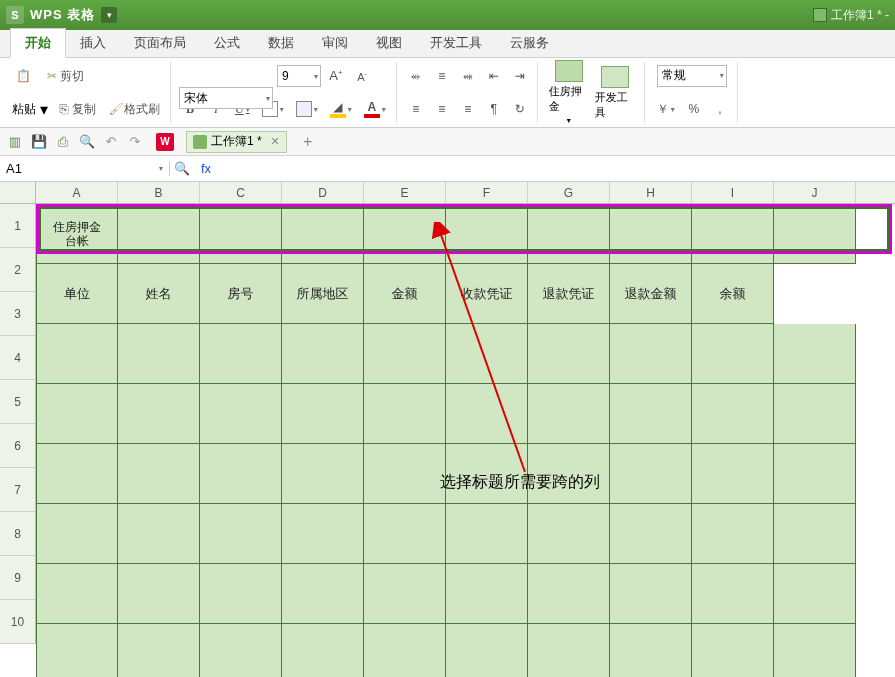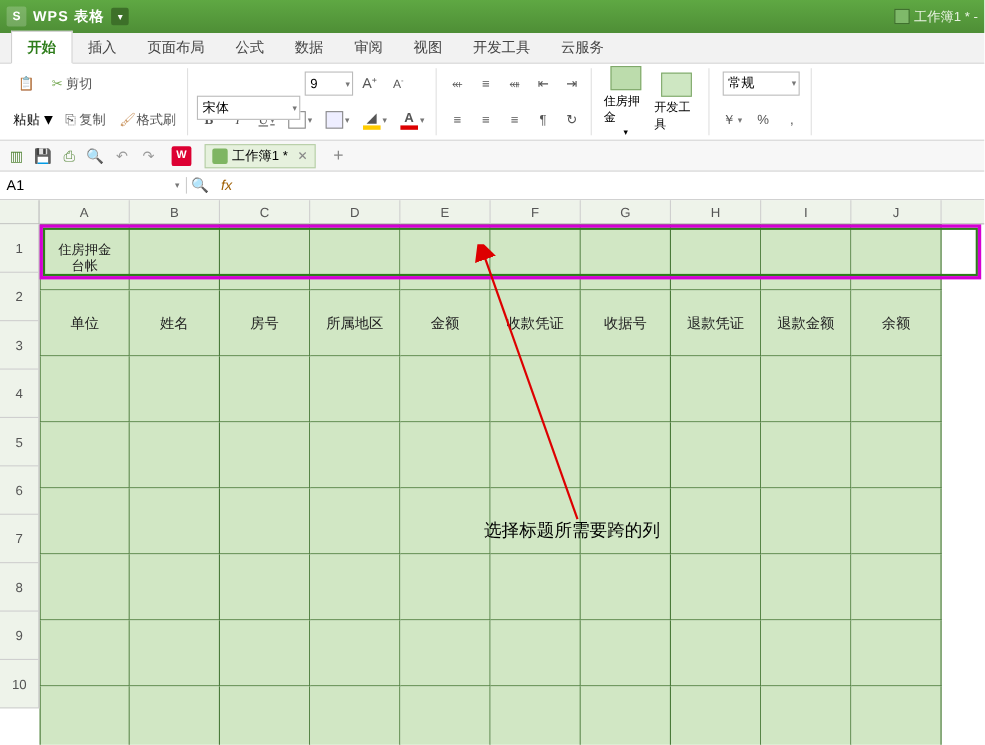--- a/index.html
+++ b/index.html
@@ -48,21 +48,21 @@
 .qat .tabdoc .tic { width:14px; height:14px; background:#7fb563; margin-right:4px; border-radius:2px;}
 .qat .tabdoc .close { position:absolute; right:6px; font-size:11px; color:#888; cursor:pointer;}
 .qat .wps-ic { width:18px; height:18px; background:#d03; color:#fff; font-size:10px; font-weight:bold; display:flex; align-items:center; justify-content:center; border-radius:2px; margin-left:6px;}
 .qat .plus { width:18px; height:18px; font-size:16px; color:#888; display:flex; align-items:center; justify-content:center; cursor:pointer; margin-left:6px;}
 
 
 .fbar { height:26px; display:flex; align-items:center; border-bottom:1px solid #ccc; font-size:13px;}
 .fbar .namebox { width:170px; border-right:1px solid #ccc; padding:0 6px; display:flex; align-items:center; justify-content:space-between;}
 .fbar .namebox .arr { font-size:8px; color:#777;}
 .fbar .fbtn { width:24px; text-align:center; color:#888; cursor:pointer;}
-.fbar .fx { font-style:italic; color:#a16207;}
+.fbar .fx { color:#1d4ed8;}
 .fbar .formula { flex:1; padding:0 8px;}
 
 
 .sheet-wrap { position:relative; }
 .corner { position:absolute; left:0; top:0; width:36px; height:22px; background:#eef3ea; border-right:1px solid #b8b8b8; border-bottom:1px solid #b8b8b8;}
 .colheads { margin-left:36px; height:22px; display:flex; background:#eef3ea; border-bottom:1px solid #b8b8b8;}
 .colheads .ch { width:82px; text-align:center; font-size:12px; color:#555; border-right:1px solid #cfcfcf; line-height:22px;}
 .rowheads { position:absolute; left:0; top:22px; width:36px; background:#eef3ea; border-right:1px solid #b8b8b8;}
 .rowheads .rh { height:44px; text-align:center; font-size:12px; color:#555; border-bottom:1px solid #cfcfcf; display:flex; align-items:center; justify-content:center;}
 .grid { margin-left:36px; margin-top:0; }
@@ -331,21 +331,20 @@
       <div class="cell"></div>
     </div>
 
     <div class="grow">
       <div class="cell first">单位</div>
       <div class="cell">姓名</div>
       <div class="cell">房号</div>
       <div class="cell">所属地区</div>
       <div class="cell">金额</div>
       <div class="cell">收款凭证</div>
-      <div class="cell">收据号</div>
       <div class="cell">退款凭证</div>
       <div class="cell">退款金额</div>
       <div class="cell">余额</div>
     </div>
 
     <div class="grow">
         <div class="cell first"></div>
         <div class="cell"></div>
         <div class="cell"></div>
         <div class="cell"></div>

